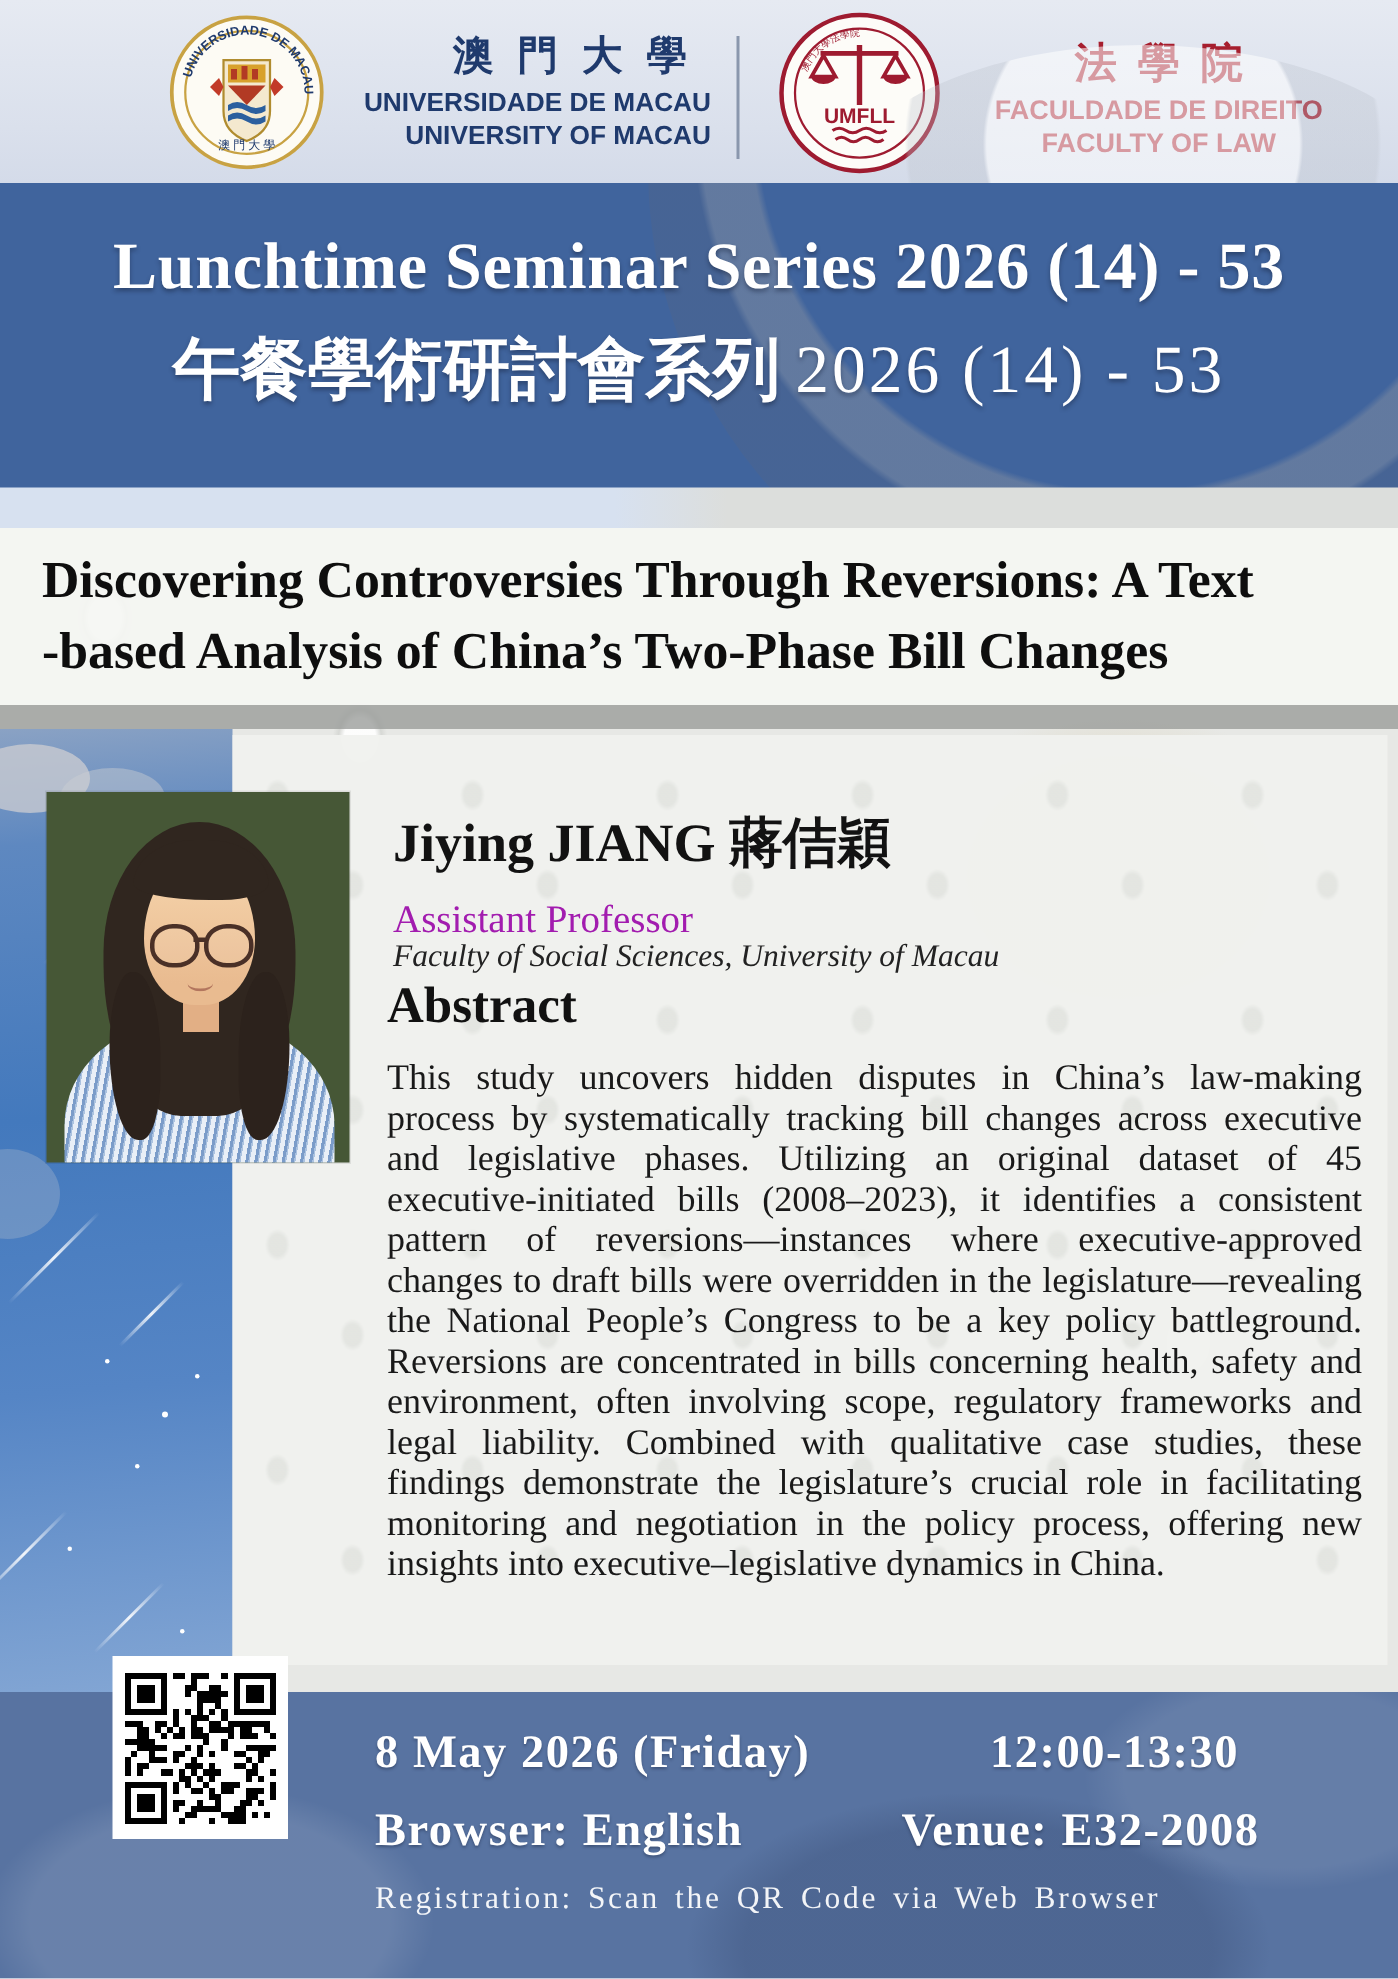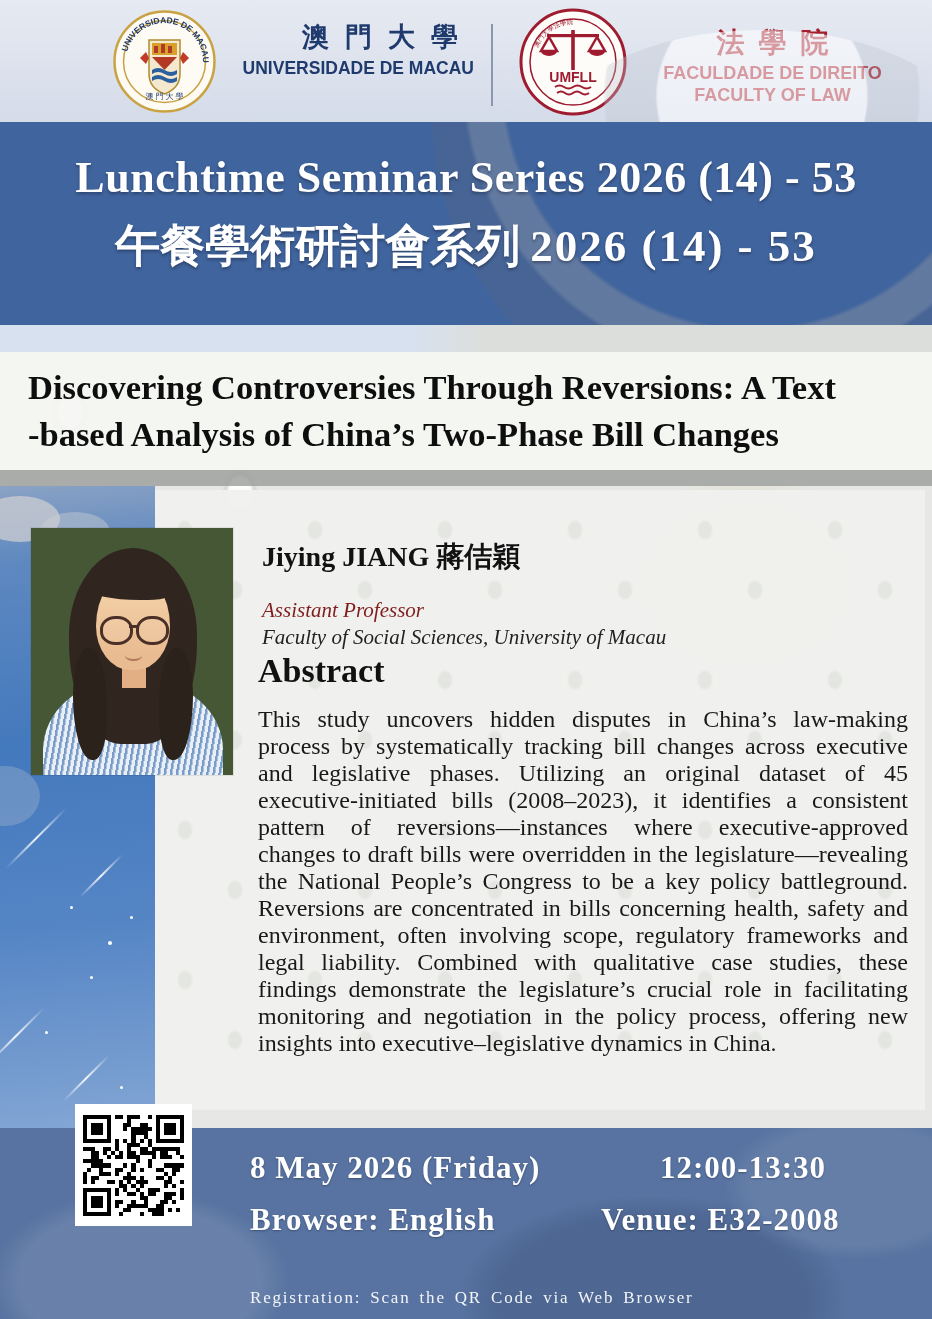--- a/index.html
+++ b/index.html
@@ -25,21 +25,21 @@
 
   
   .banner{position:absolute;left:0;top:122px;width:932px;height:257px;background:#40649d;overflow:hidden;}
   .banner::before{content:"";position:absolute;right:-140px;top:-330px;width:640px;height:640px;border-radius:50%;
        background:radial-gradient(circle at 50% 45%,rgba(60,75,105,0.0) 52%,rgba(140,148,162,0.45) 53% 60%,rgba(85,100,130,0.30) 61% 100%);}
   .banner-line1{position:absolute;left:0;top:30px;width:932px;text-align:center;color:#ffffff;
        font-weight:bold;font-size:44px;letter-spacing:0.5px;text-shadow:0 2px 3px rgba(20,30,55,0.45);}
   .banner-line2{position:absolute;left:0;top:94px;width:932px;text-align:center;color:#ffffff;
        font-size:45px;text-shadow:0 2px 3px rgba(20,30,55,0.45);}
   .banner-line2 .cn{font-weight:bold;}
-  .banner-line2 .num{font-weight:bold;margin-left:10px;letter-spacing:2px;text-align:center;}
+  .banner-line2 .num{font-weight:normal;margin-left:10px;letter-spacing:2px;text-align:center;}
 
   
   .gap-strip{position:absolute;left:0;top:325px;width:932px;height:27px;
        background:linear-gradient(90deg,#d7e1f0 0 44%,#dcdedc 52% 100%);}
   .sculpt-bg{position:absolute;left:0;top:352px;width:932px;height:776px;background:#e7e8e5;
        background-image:
          radial-gradient(26px 34px at 70px 60px,rgba(255,255,255,0.9) 0 40%,rgba(208,210,206,0.7) 55%,transparent 70%),
          radial-gradient(26px 34px at 240px 140px,rgba(255,255,255,0.9) 0 40%,rgba(208,210,206,0.7) 55%,transparent 70%),
          radial-gradient(200px 160px at 80% 30%,rgba(222,216,196,0.6) 0 50%,transparent 70%),
          radial-gradient(30px 40px at 85% 70%,rgba(255,255,255,0.85) 0 40%,rgba(205,207,203,0.6) 55%,transparent 72%);
@@ -86,42 +86,42 @@
        background:linear-gradient(180deg,#f3cfa6 20%,#e9bb90 85%);
        border-radius:50% 50% 46% 46%/55% 55% 45% 45%;}
   .photo .bangs{position:absolute;left:58px;top:32px;width:90px;height:40px;background:#30261f;
        border-radius:50% 50% 38% 62%/80% 80% 30% 30%;}
   .photo .lens{position:absolute;top:88px;width:27px;height:23px;border:3px solid #4a3027;border-radius:46%;background:rgba(255,255,255,0.08);}
   .photo .lensL{left:69px;} .photo .lensR{left:105px;}
   .photo .bridge{position:absolute;left:98px;top:97px;width:8px;height:3px;background:#4a3027;}
   .photo .smile{position:absolute;left:94px;top:122px;width:17px;height:9px;border-bottom:2.5px solid #b3765e;border-radius:50%;}
 
   
-  .name{position:absolute;left:262px;top:538px;font-weight:bold;font-size:28px;color:#121212;}
-  .pos1{position:absolute;left:262px;top:598px;font-style:italic;font-size:21px;color:#7f1d1d;}
+  .name{position:absolute;left:262px;top:538px;font-weight:bold;font-size:36px;color:#121212;}
+  .pos1{position:absolute;left:262px;top:598px;font-size:26px;color:#a21caf;}
   .pos2{position:absolute;left:262px;top:625px;font-style:italic;font-size:21px;color:#222;text-align:right;}
   .abs-h{position:absolute;left:258px;top:652px;font-weight:bold;font-size:34px;color:#111;}
   .abs-b{position:absolute;left:258px;top:706px;width:650px;font-size:24px;line-height:27px;
        text-align:justify;color:#191919;}
 
   
   .footer{position:absolute;left:0;top:1128px;width:932px;height:191px;background:#5873a1;
        background-image:
          radial-gradient(200px 120px at 15% 80%,rgba(255,255,255,0.10) 0 60%,transparent 75%),
          radial-gradient(260px 140px at 70% 90%,rgba(30,45,80,0.18) 0 60%,transparent 75%),
          radial-gradient(180px 100px at 92% 30%,rgba(255,255,255,0.08) 0 60%,transparent 75%);}
   .qr-box{position:absolute;left:75px;top:1104px;width:117px;height:122px;background:#ffffff;
        display:flex;align-items:center;justify-content:center;}
   .d-row{position:absolute;color:#ffffff;font-weight:bold;font-size:31px;letter-spacing:1px;
        text-shadow:0 1px 2px rgba(20,30,55,0.4);}
   .d-date{left:250px;top:1150px;}
   .d-time{left:660px;top:1150px;}
   .d-lang{left:250px;top:1202px;}
   .d-venue{left:582px;top:1202px;margin-left:19px;}
-  .d-reg{position:absolute;left:250px;top:1288px;color:rgba(255,255,255,0.93);font-size:17px;
+  .d-reg{position:absolute;left:250px;top:1253px;color:rgba(255,255,255,0.93);font-size:21px;
        letter-spacing:1.8px;word-spacing:3px;font-weight:normal;}
 
   .logo-svg{width:100%;height:100%;display:block;}
 </style>
 </head>
 <body>
 
 <div class="poster">
 
   <div class="header">
@@ -141,20 +141,21 @@
         <path d="M39 60 q6 -4 12.5 0 q6.5 4 12.5 0 v4 q-6 4 -12.5 0 q-6.5 -4 -12.5 0 Z" fill="#2b5f9e"></path>
         <path d="M39 67 q6 -4 12.5 0 q6.5 4 12.5 0 v4 q-6 4 -12.5 0 q-6.5 -4 -12.5 0 Z" fill="#2b5f9e"></path>
         <path d="M33 42 l-6 6 6 6 3 -6 Z" fill="#c23a28"></path>
         <path d="M70 42 l6 6 -6 6 -3 -6 Z" fill="#c23a28"></path>
         <text x="51.5" y="89" font-size="8" fill="#1f3a6d" text-anchor="middle" font-family="Liberation Serif,serif">澳 門 大 學</text>
       </svg>
     </div>
     <div class="um-text">
       <div class="um-cn">澳門大學</div>
       <div class="um-pt">UNIVERSIDADE DE MACAU</div>
+      <div class="um-en">UNIVERSITY OF MACAU</div>
     </div>
     <div class="divider"></div>
     <div class="law-logo">
       <svg class="logo-svg" viewBox="0 0 108 108">
         <circle cx="54" cy="54" r="53" fill="#fdfcf8"></circle>
         <circle cx="54" cy="54" r="52" fill="none" stroke="#9e1b30" stroke-width="3"></circle>
         <circle cx="54" cy="54" r="43" fill="none" stroke="#9e1b30" stroke-width="1.5"></circle>
         <path id="flarc" d="M 16,54 A 38,38 0 0 1 92,54" fill="none"></path>
         <text font-size="6.5" fill="#9e1b30" font-family="Liberation Sans,sans-serif">
           <textPath href="#flarc" startOffset="12%">澳門大學法學院</textPath>

